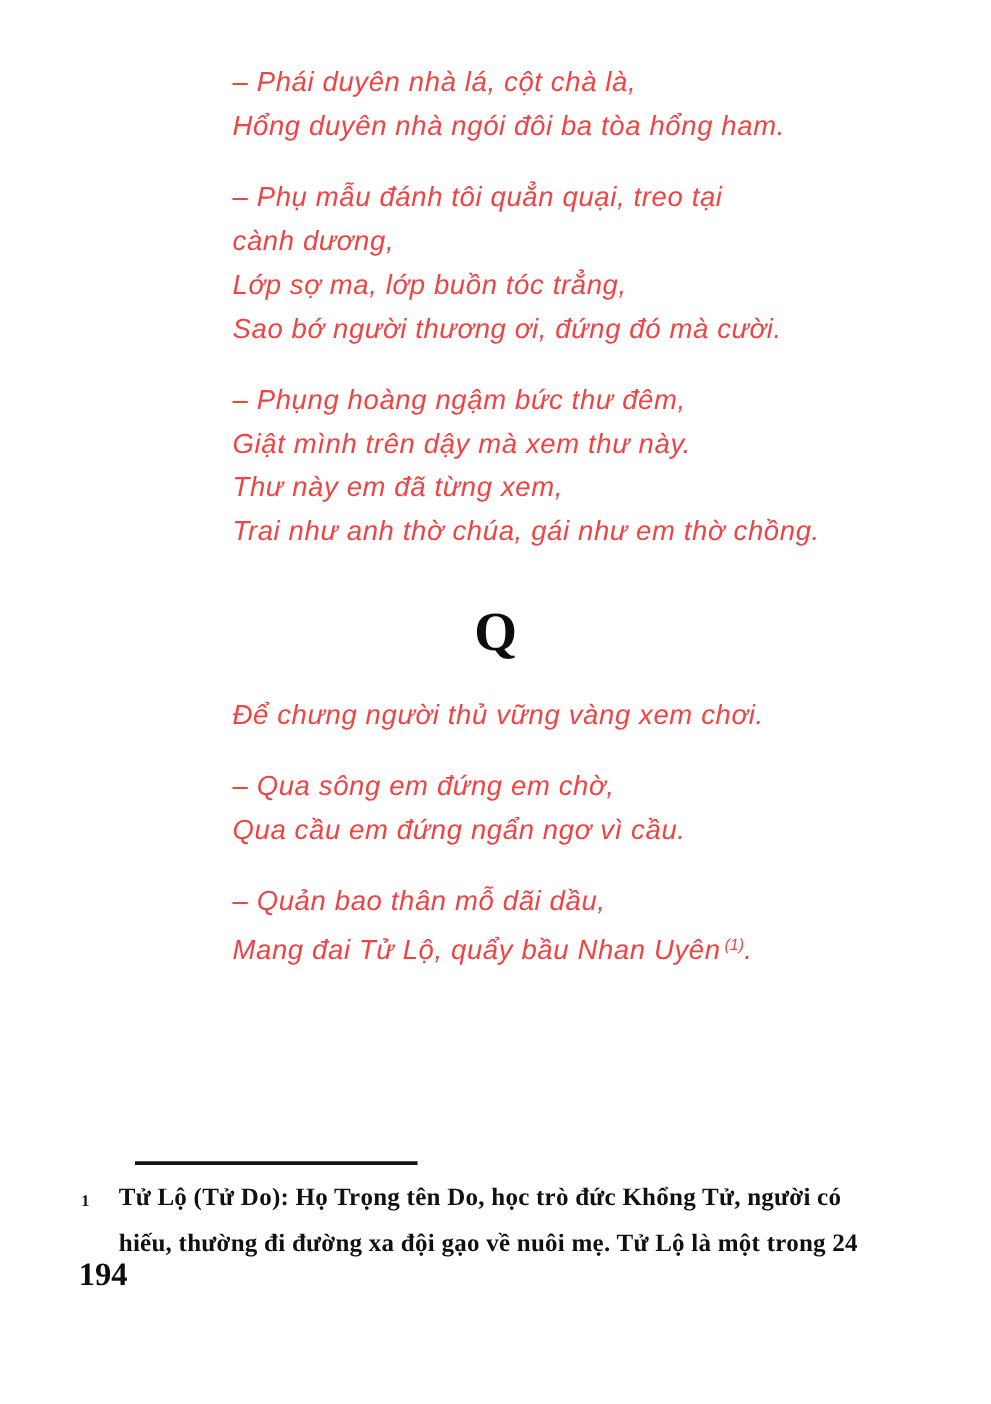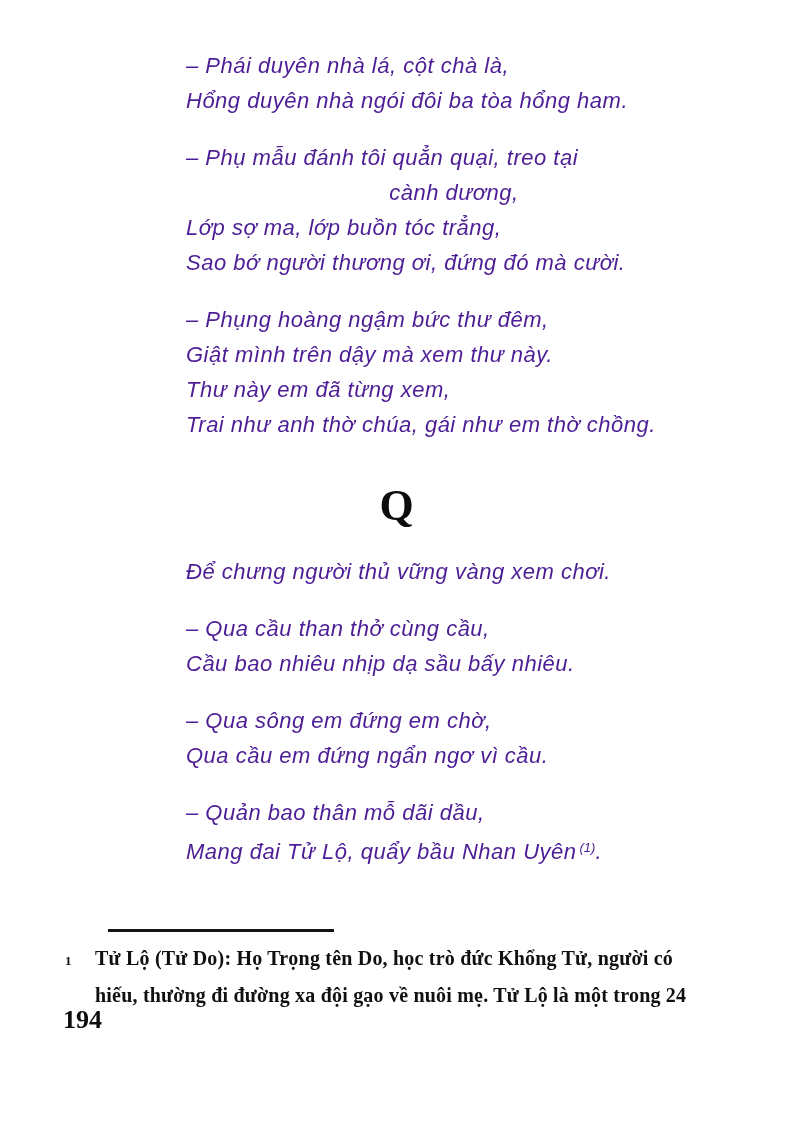--- a/index.html
+++ b/index.html
@@ -15,28 +15,28 @@
   
   .poem-area {
     position: absolute;
     left: 186px;
     width: 546px;
     font-family: "Liberation Sans", sans-serif;
     font-style: italic;
     font-size: 22px;
     line-height: 35px;
     letter-spacing: 0.5px;
-    color: #4c1d95;
+    color: #ef4444;
   }
   .poem-top    { top: 48px; }
   .poem-bottom { top: 554px; }
   .verse { margin: 0 0 22px 0; }
   .verse:last-child { margin-bottom: 0; }
   .poem-line { white-space: nowrap; }
-  .line-right { text-align: center; padding-right: 10px; font-style: italic; }
+  .line-right { text-align: left; padding-right: 10px; font-style: italic; }
   .poem-sup {
     font-size: 13px;
     font-style: italic;
     vertical-align: 7px;
     letter-spacing: 0;
     padding-left: 3px;
   }
   
   .section-heading {
     position: absolute;
@@ -118,24 +118,20 @@
       </div>
     </section>
 
   <h1 class="section-heading">Q</h1>
 
   <section class="poem-area poem-bottom" id="poem-bottom">
       <div class="verse">
         <div class="poem-line"><span>Để chưng người thủ vững vàng xem chơi.</span></div>
       </div>
       <div class="verse">
-        <div class="poem-line"><span>– Qua cầu than thở cùng cầu,</span></div>
-        <div class="poem-line"><span>Cầu bao nhiêu nhịp dạ sầu bấy nhiêu.</span></div>
-      </div>
-      <div class="verse">
         <div class="poem-line"><span>– Qua sông em đứng em chờ,</span></div>
         <div class="poem-line"><span>Qua cầu em đứng ngẩn ngơ vì cầu.</span></div>
       </div>
       <div class="verse">
         <div class="poem-line"><span>– Quản bao thân mỗ dãi dầu,</span></div>
         <div class="poem-line"><span>Mang đai Tử Lộ, quẩy bầu Nhan Uyên</span><sup class="poem-sup">(1)</sup><span>.</span></div>
       </div>
     </section>
 
   <div class="footnote-rule"></div>

